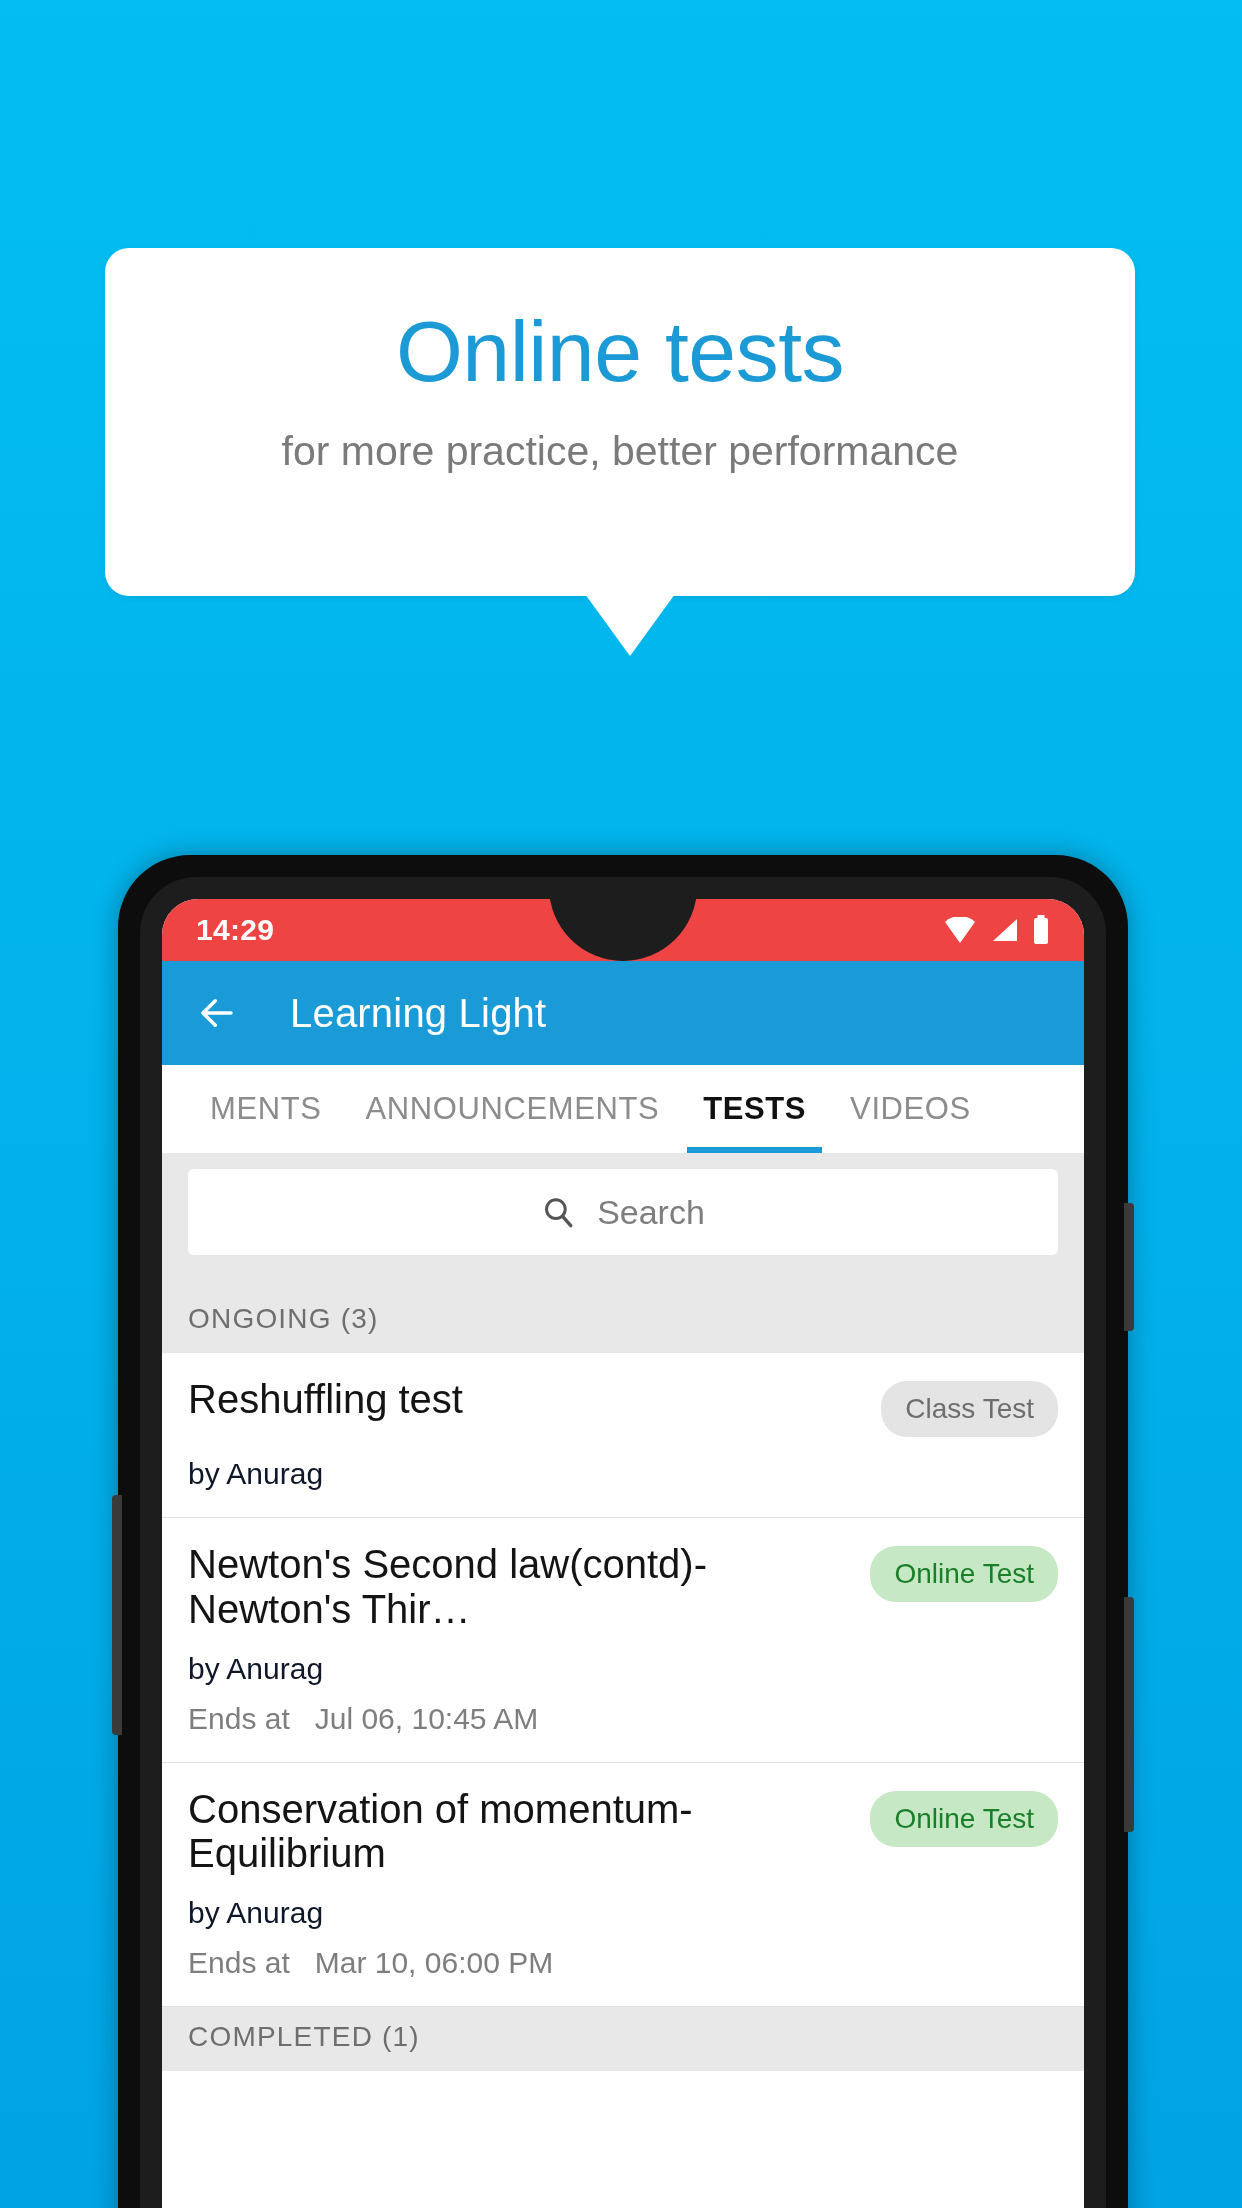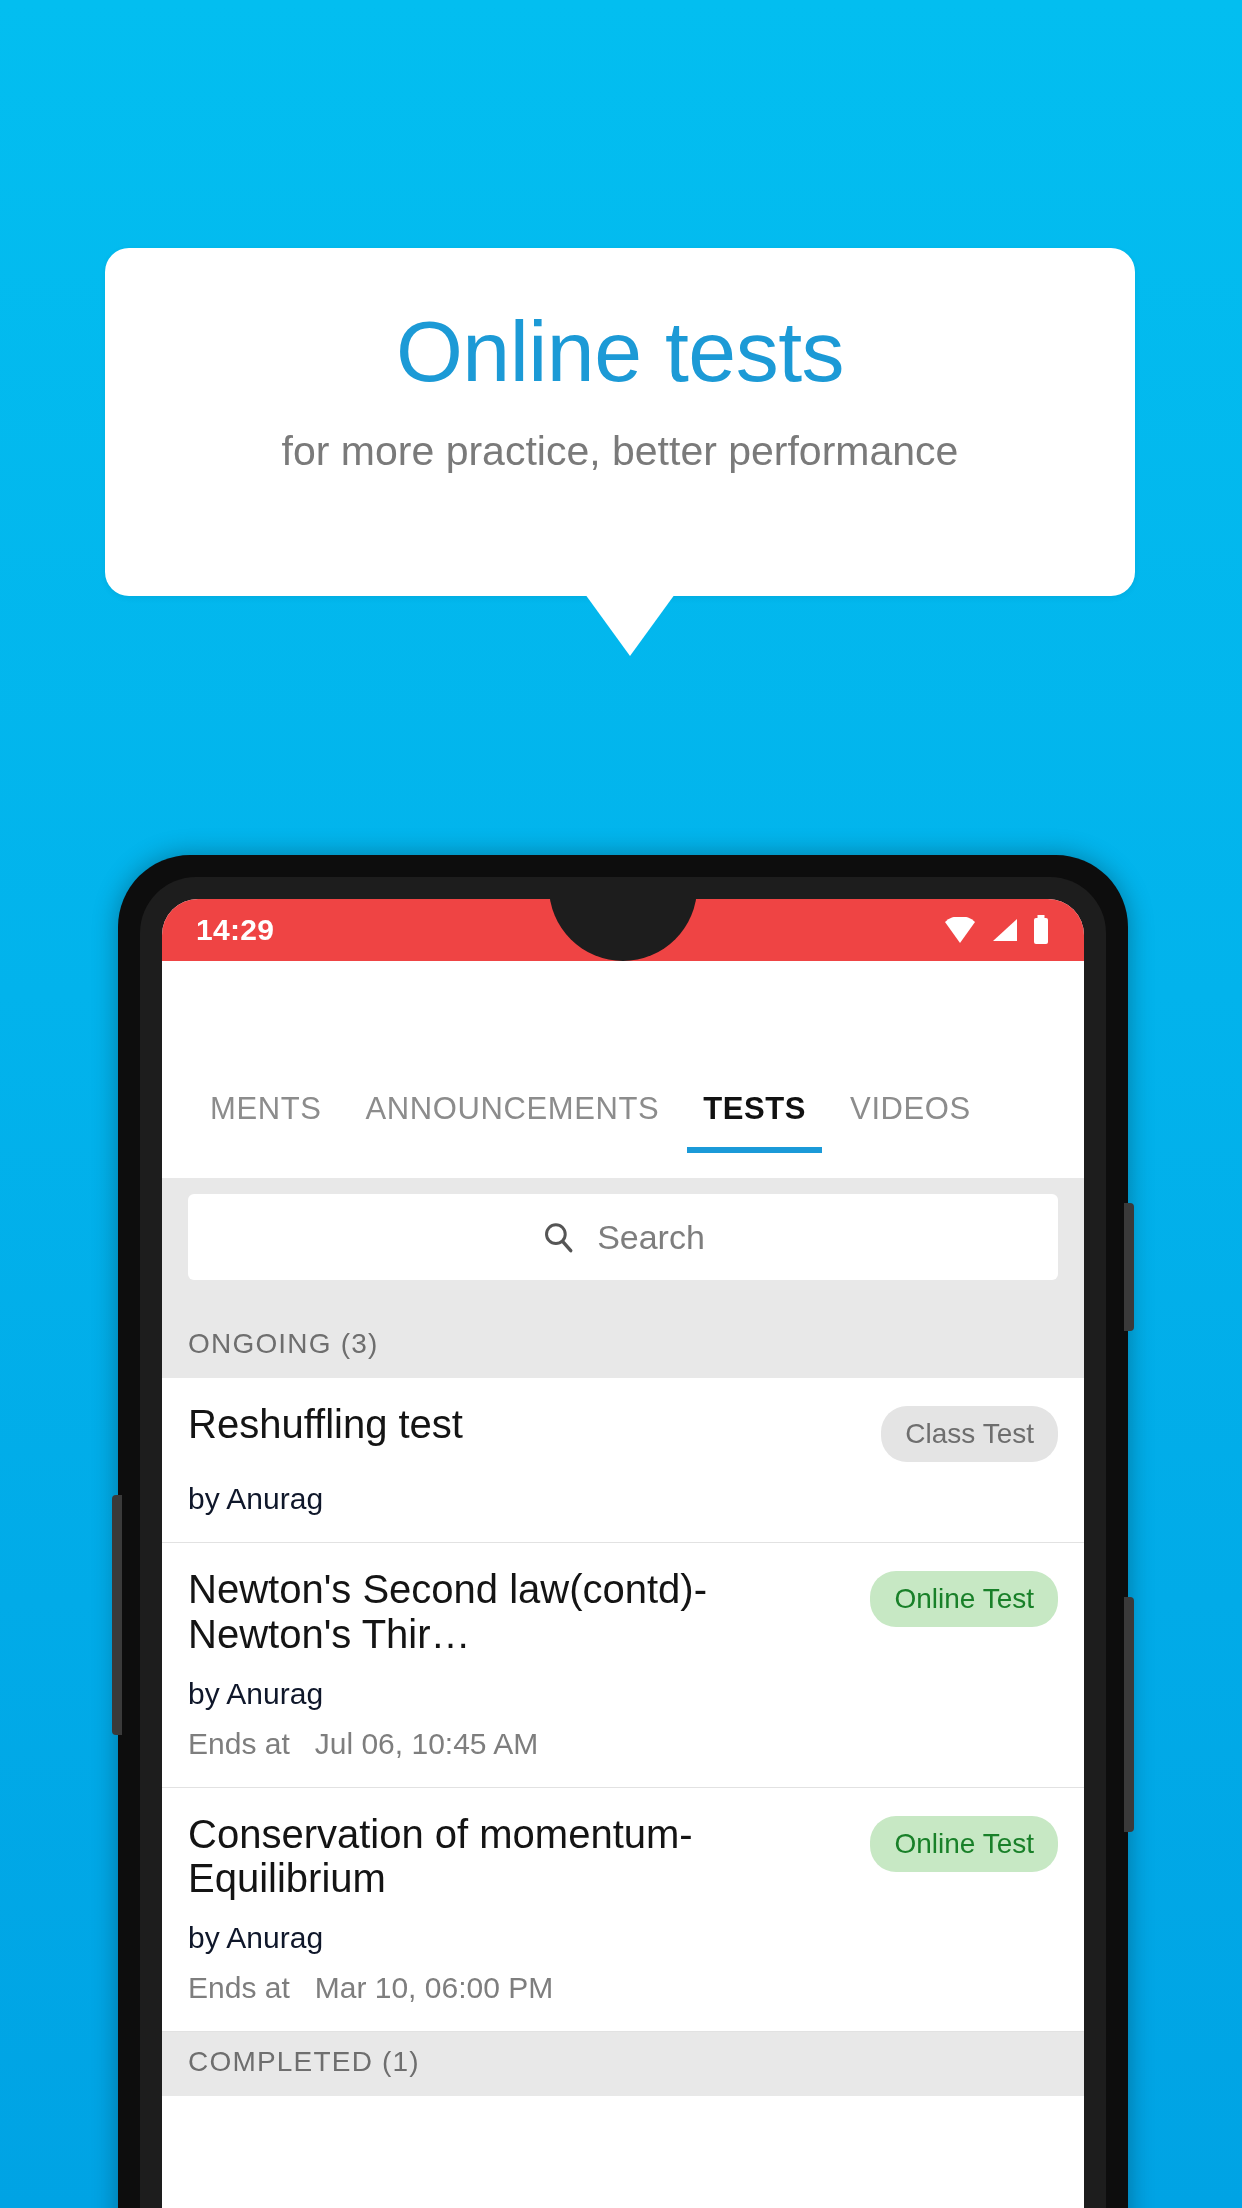--- a/index.html
+++ b/index.html
@@ -139,21 +139,21 @@
   }
 
   
   #content {
     position:absolute; left:0; top:254px; width:100%; bottom:0;
     background:#ffffff;
     overflow:hidden;
   }
 
   
-  #search-region { background:#E8E8E8; padding:16px 26px 34px 26px;margin-top:25px; }
+  #search-region { background:#E8E8E8; padding:16px 26px 34px 26px; }
   #search-box {
     height:86px; background:#ffffff; border-radius:6px;
     display:flex; align-items:center; justify-content:center;
     gap:22px;
   }
   #search-icon { width:34px; height:34px; flex:0 0 auto; }
   #search-placeholder { font-size:34px; color:#7E7E7E; }
 
   
   .section-header {
@@ -221,20 +221,26 @@
         </svg>
       </span>
     </div>
 
     <div id="notch-wrap">
       <div id="notch">
         
       </div>
     </div>
 
+    <div id="app-bar">
+      <svg id="back-arrow" viewBox="0 0 24 24">
+        <path d="M20 12 H5 M11 5 L4 12 L11 19" fill="none" stroke="#ffffff" stroke-width="2" stroke-linecap="round" stroke-linejoin="round"></path>
+      </svg>
+      <span id="app-title">Learning Light</span>
+    </div>
 
     <div id="tab-bar">
       <div class="tab">MENTS</div>
       <div class="tab">ANNOUNCEMENTS</div>
       <div class="tab active">TESTS</div>
       <div class="tab">VIDEOS</div>
     </div>
 
     <div id="content">
 

